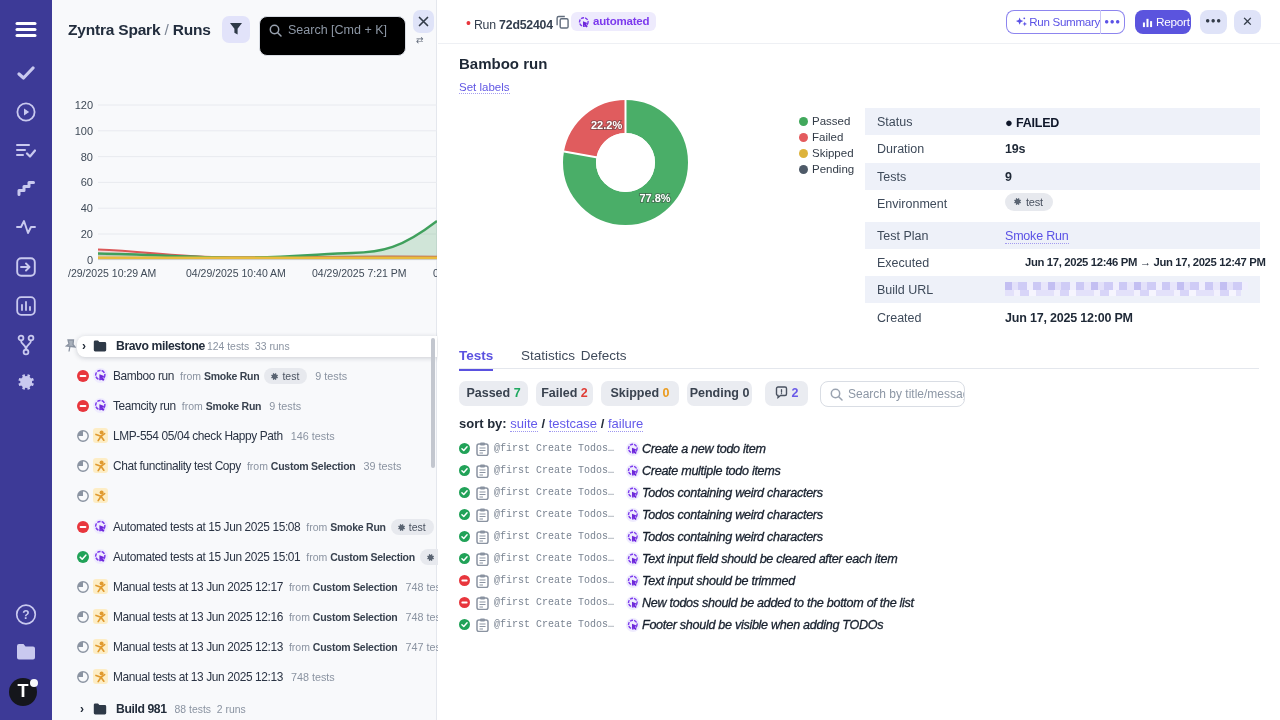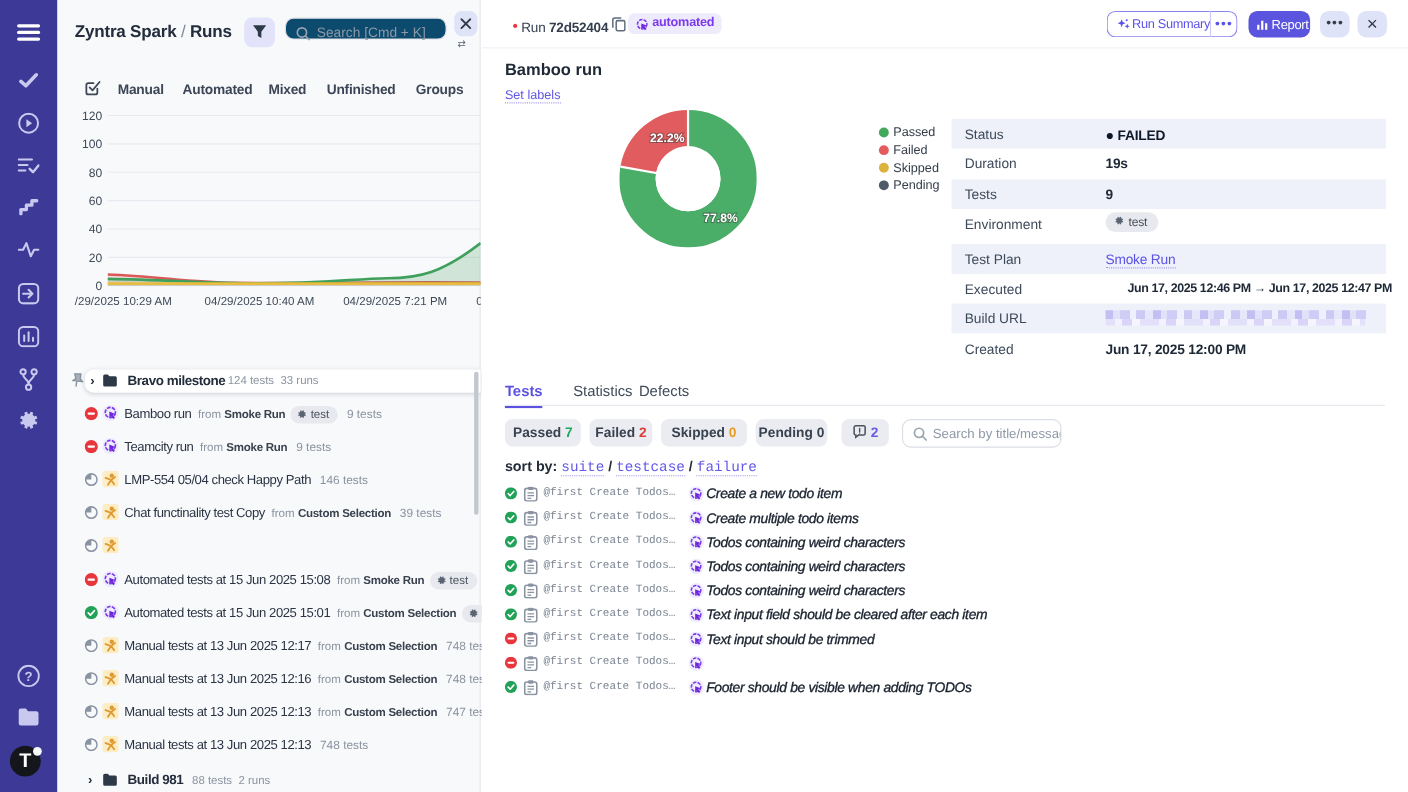--- a/index.html
+++ b/index.html
@@ -5,21 +5,21 @@
 * { margin:0; padding:0; box-sizing:border-box; }
 html,body { width:1280px; height:720px; overflow:hidden; font-family:"Liberation Sans",sans-serif; background:#fff; }
 
 #sidebar { position:absolute; left:0; top:0; width:52px; height:720px; background:#3d3a97; }
 #sidebar svg { position:absolute; left:50%; transform:translateX(-50%); }
 
 #leftpanel { position:absolute; left:52px; top:0; width:385px; height:720px; background:#f8f9fb; border-right:1px solid #e4e7ed; }
 .lp-title { position:absolute; left:16px; top:21px; font-size:15.5px; letter-spacing:-0.2px; color:#2e3a4a; white-space:nowrap; }
 .lp-title b { color:#222d3d; }
 .filter-btn { position:absolute; left:170px; top:16px; width:28px; height:27px; background:#e2e3fa; border-radius:7px; }
-.searchbox { position:absolute; left:207px; top:16px; width:147px; height:20px; background:#0c4a6e; border:1px solid #d9dde4; border-radius:8px; color:#8d97a5; font-size:12.5px; line-height:26px; padding-left:28px; }
+.searchbox { position:absolute; left:207px; top:16px; width:147px; height:40px; background:#000000; border:1px solid #d9dde4; border-radius:8px; color:#8d97a5; font-size:12.5px; line-height:26px; padding-left:28px; }
 .xbtn { position:absolute; left:361px; top:10px; width:21px; height:23px; background:#dfe3f8; border-radius:7px; text-align:center; color:#333c49; font-size:14px; line-height:23px; }
 .tabsrow { position:absolute; left:0; top:74px; width:385px; height:16px; font-size:12.5px; color:#3c4656; font-weight:bold; }
 .tabsrow span { position:absolute; top:0; letter-spacing:-0.2px; }
 
 .runrow { position:absolute; left:0; width:385px; height:30px; font-size:13.5px; color:#2b3444; }
 .runrow svg.i1 { position:absolute; left:25px; top:9px; }
 .runrow svg.i2 { position:absolute; left:41px; top:7px; }
 .rline { position:absolute; left:61px; top:0; height:30px; line-height:30px; white-space:nowrap; }
 .rt { font-size:11.9px; color:#2b3444; letter-spacing:-0.38px; }
 .rfrom { font-size:10.5px; color:#8a93a1; margin-left:6px; }
@@ -36,21 +36,21 @@
 .setlabels { position:absolute; left:21px; top:81px; font-size:11.5px; color:#6056e4; border-bottom:1px dotted #a79ff0; }
 
 .inforow { position:absolute; left:427px; width:395px; height:27px; font-size:12.5px; }
 .inforow.alt { background:#eef1f9; }
 .ilabel { position:absolute; left:12px; top:7px; color:#3e4a5a; }
 .ivalue { position:absolute; left:140px; top:7px; color:#1e2836; font-weight:bold; white-space:nowrap; letter-spacing:-0.2px; }
 
 .ttabs { position:absolute; left:21px; top:348px; font-size:13.5px; font-weight:bold; }
 .tchips { position:absolute; top:381px; height:25px; background:#eaecf1; border-radius:7px; font-size:12.5px; color:#39424f; font-weight:bold; text-align:center; }
 .sortby { position:absolute; left:21px; top:416px; font-size:13px; color:#222b38; font-weight:bold; }
-.sortby a { color:#6359ea; border-bottom:1px dotted #9d96f0; font-weight:normal;font-family:Liberation Mono, monospace; }
+.sortby a { color:#6359ea; border-bottom:1px dotted #9d96f0; font-weight:normal; }
 .testrow { position:absolute; left:0; width:820px; height:22px; font-size:12px; }
 .testrow .ti1 { position:absolute; left:21px; top:5px; }
 .testrow .ti2 { position:absolute; left:38px; top:4px; }
 .testrow .trmono { position:absolute; left:56px; top:5px; font-family:"Liberation Mono",monospace; font-size:10px; color:#7a8492; }
 .testrow .ti3 { position:absolute; left:188px; top:4px; }
 .testrow .trtitle { position:absolute; left:204px; top:4px; font-size:12.6px; color:#18212e; letter-spacing:-0.3px; white-space:nowrap;font-style:italic; -webkit-text-stroke:0.3px #18212e; }
 .legend { position:absolute; font-size:11.5px; color:#333c48; }
 .legend .dot { display:inline-block; width:9px; height:9px; border-radius:50%; margin-right:4px; vertical-align:-1px; }
 </style>
 </head>
@@ -97,31 +97,20 @@
   <div class="searchbox">Search [Cmd + K]
     <svg style="position:absolute;left:9px;top:7px" width="13" height="13" viewBox="0 0 13 13">
         <circle cx="5.5" cy="5.5" r="4.2" stroke="#9aa3b0" stroke-width="1.5" fill="none"></circle>
         <line x1="8.7" y1="8.7" x2="12" y2="12" stroke="#9aa3b0" stroke-width="1.5" stroke-linecap="round"></line>
       </svg>
   </div>
   <div class="xbtn"><svg style="margin-top:6px" width="11" height="11" viewBox="0 0 11 11">
         <path d="M1.5 1.5 L9.5 9.5 M9.5 1.5 L1.5 9.5" stroke="#333c49" stroke-width="1.7" stroke-linecap="round"></path>
       </svg></div>
   <div style="position:absolute;left:364px;top:36px;width:14px;height:8px;color:#5c6676;font-size:9px;line-height:8px;">⇄</div>
-  <div class="tabsrow">
-    <svg style="position:absolute;left:24px;top:-2px" width="16" height="16" viewBox="0 0 16 16">
-        <path d="M12.5 8.5 V12 a1.8 1.8 0 01-1.8 1.8 H4.3 A1.8 1.8 0 012.5 12 V5.4 a1.8 1.8 0 011.8-1.8 H9" stroke="#3c4656" stroke-width="1.6" fill="none" stroke-linecap="round"></path>
-        <path d="M5.5 7.5 l2.6 2.6 L14.5 2.5" stroke="#3c4656" stroke-width="1.6" fill="none" stroke-linecap="round" stroke-linejoin="round"></path>
-      </svg>
-    <span style="left:55px">Manual</span>
-    <span style="left:114px">Automated</span>
-    <span style="left:192px">Mixed</span>
-    <span style="left:245px">Unfinished</span>
-    <span style="left:326px">Groups</span>
-  </div>
 
   <svg id="chart" style="position:absolute;left:0;top:98px" width="385" height="185" viewBox="0 0 385 185">
     <g stroke="#e8eaef" stroke-width="1">
       <line x1="46" y1="7" x2="385" y2="7"></line>
       <line x1="46" y1="32.8" x2="385" y2="32.8"></line>
       <line x1="46" y1="58.6" x2="385" y2="58.6"></line>
       <line x1="46" y1="84.4" x2="385" y2="84.4"></line>
       <line x1="46" y1="110.2" x2="385" y2="110.2"></line>
       <line x1="46" y1="136" x2="385" y2="136"></line>
       <line x1="46" y1="161.8" x2="385" y2="161.8"></line>
@@ -488,20 +477,21 @@
         <svg class="ti1" width="11" height="11" viewBox="0 0 12 12">
           <use href="#s-fail"></use>
         </svg>
         <svg class="ti2" width="13" height="14">
           <use href="#s-clip"></use>
         </svg>
         <span class="trmono">@first Create Todos…</span>
         <svg class="ti3" width="14" height="14" viewBox="0 0 15 15">
           <use href="#s-auto"></use>
         </svg>
+        <span class="trtitle">New todos should be added to the bottom of the list</span>
       </div>
     <div class="testrow" style="top:614px">
         <svg class="ti1" width="11" height="11" viewBox="0 0 12 12">
           <use href="#s-pass"></use>
         </svg>
         <svg class="ti2" width="13" height="14">
           <use href="#s-clip"></use>
         </svg>
         <span class="trmono">@first Create Todos…</span>
         <svg class="ti3" width="14" height="14" viewBox="0 0 15 15">

